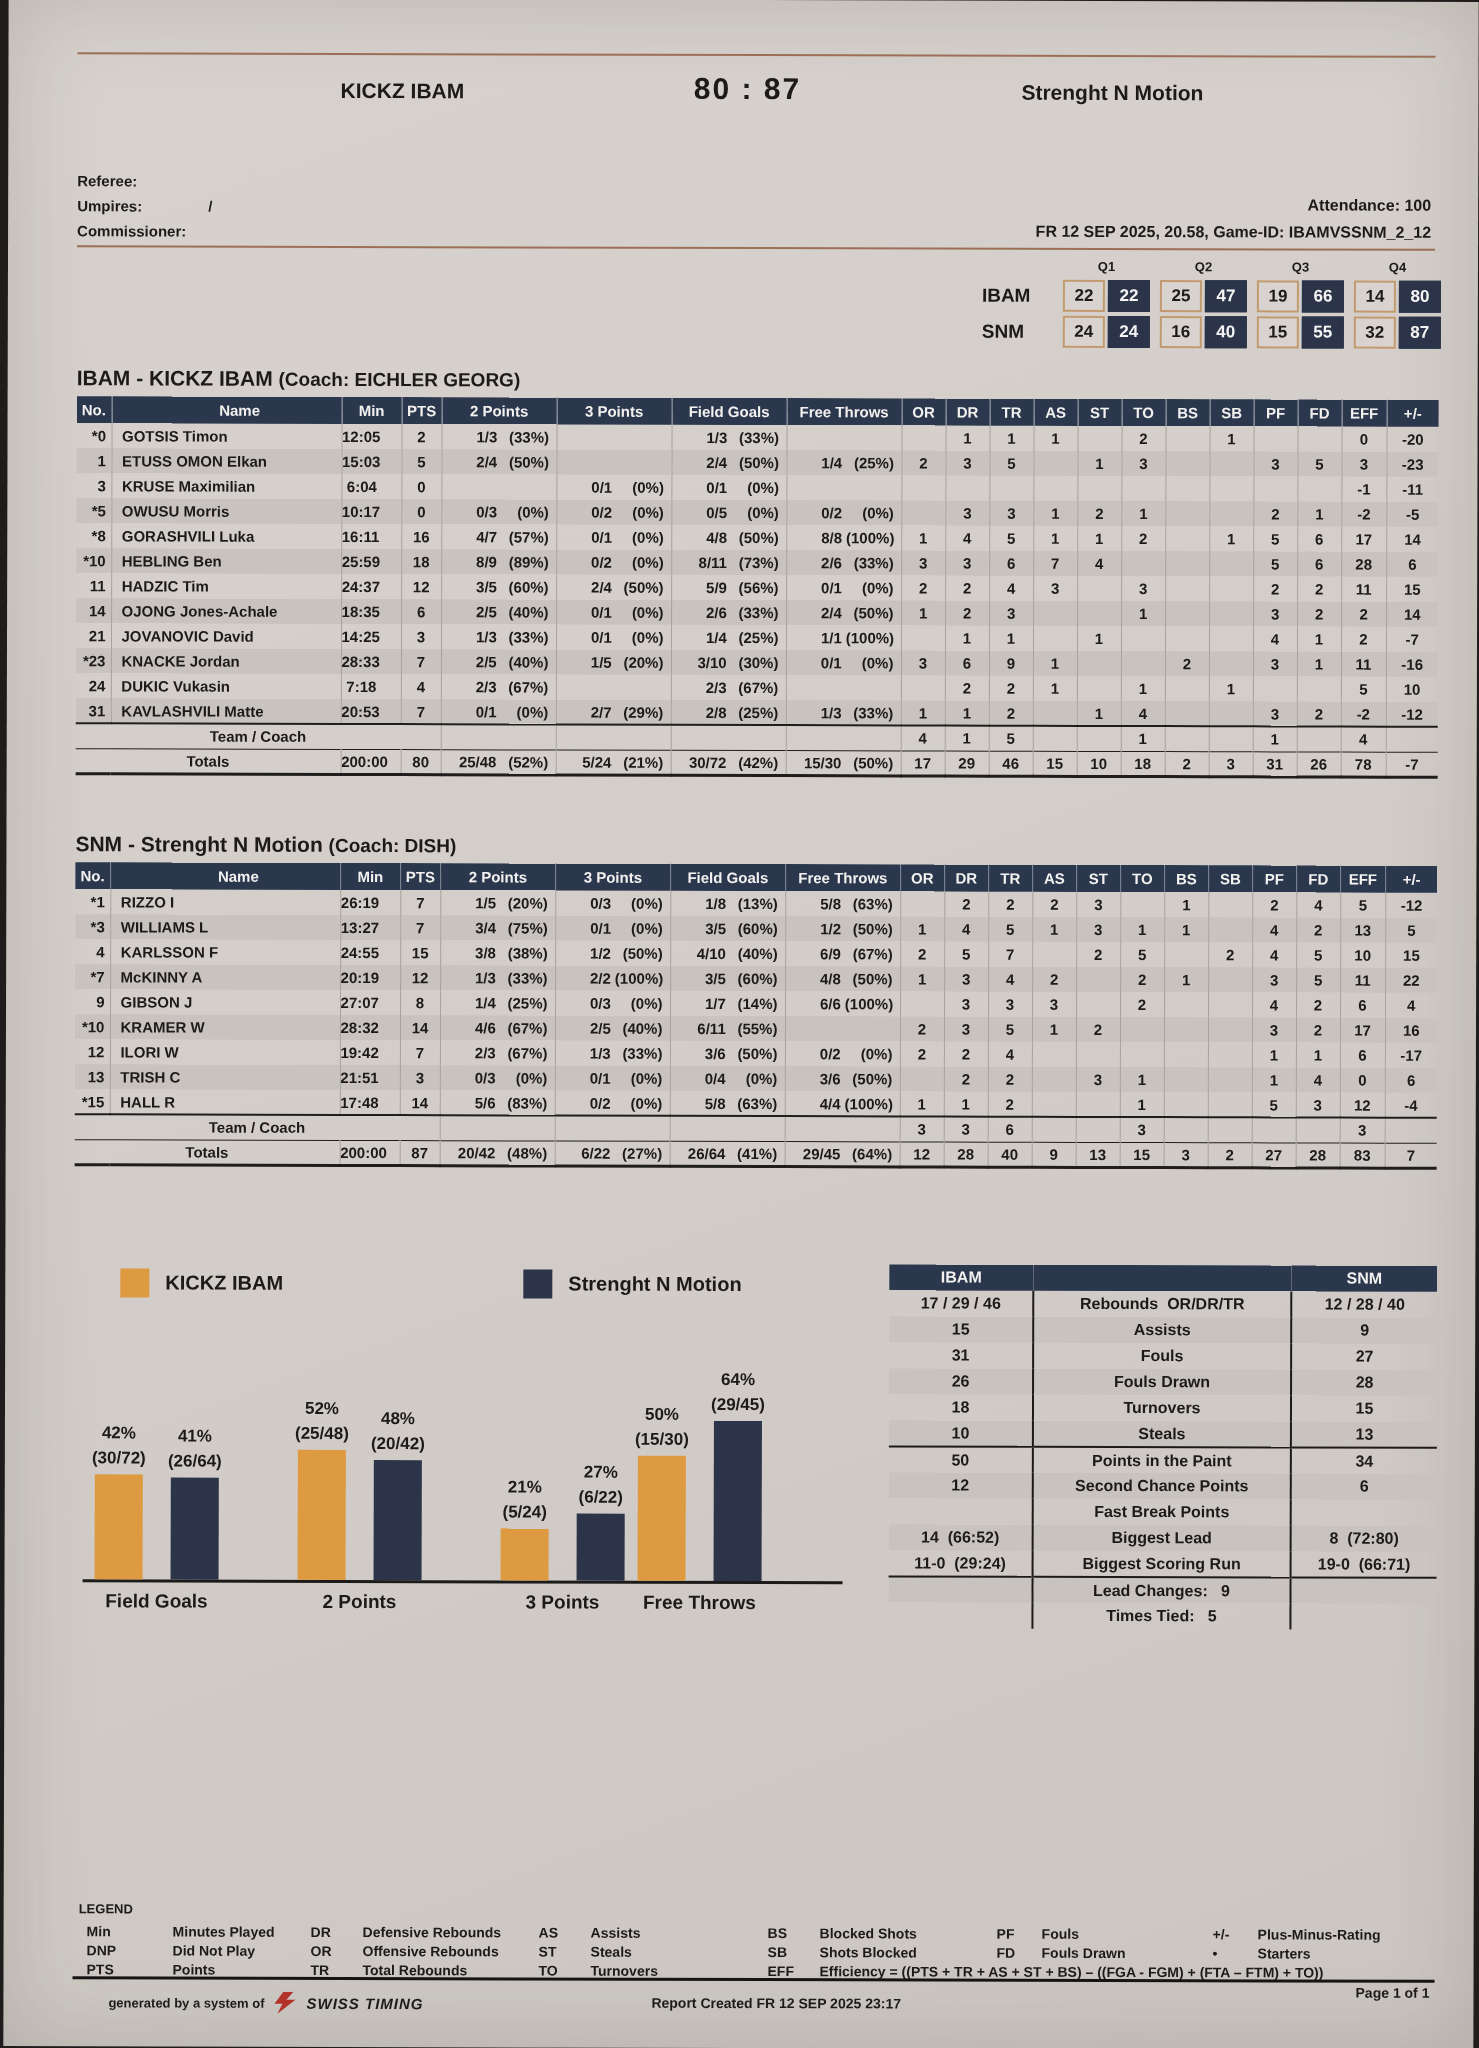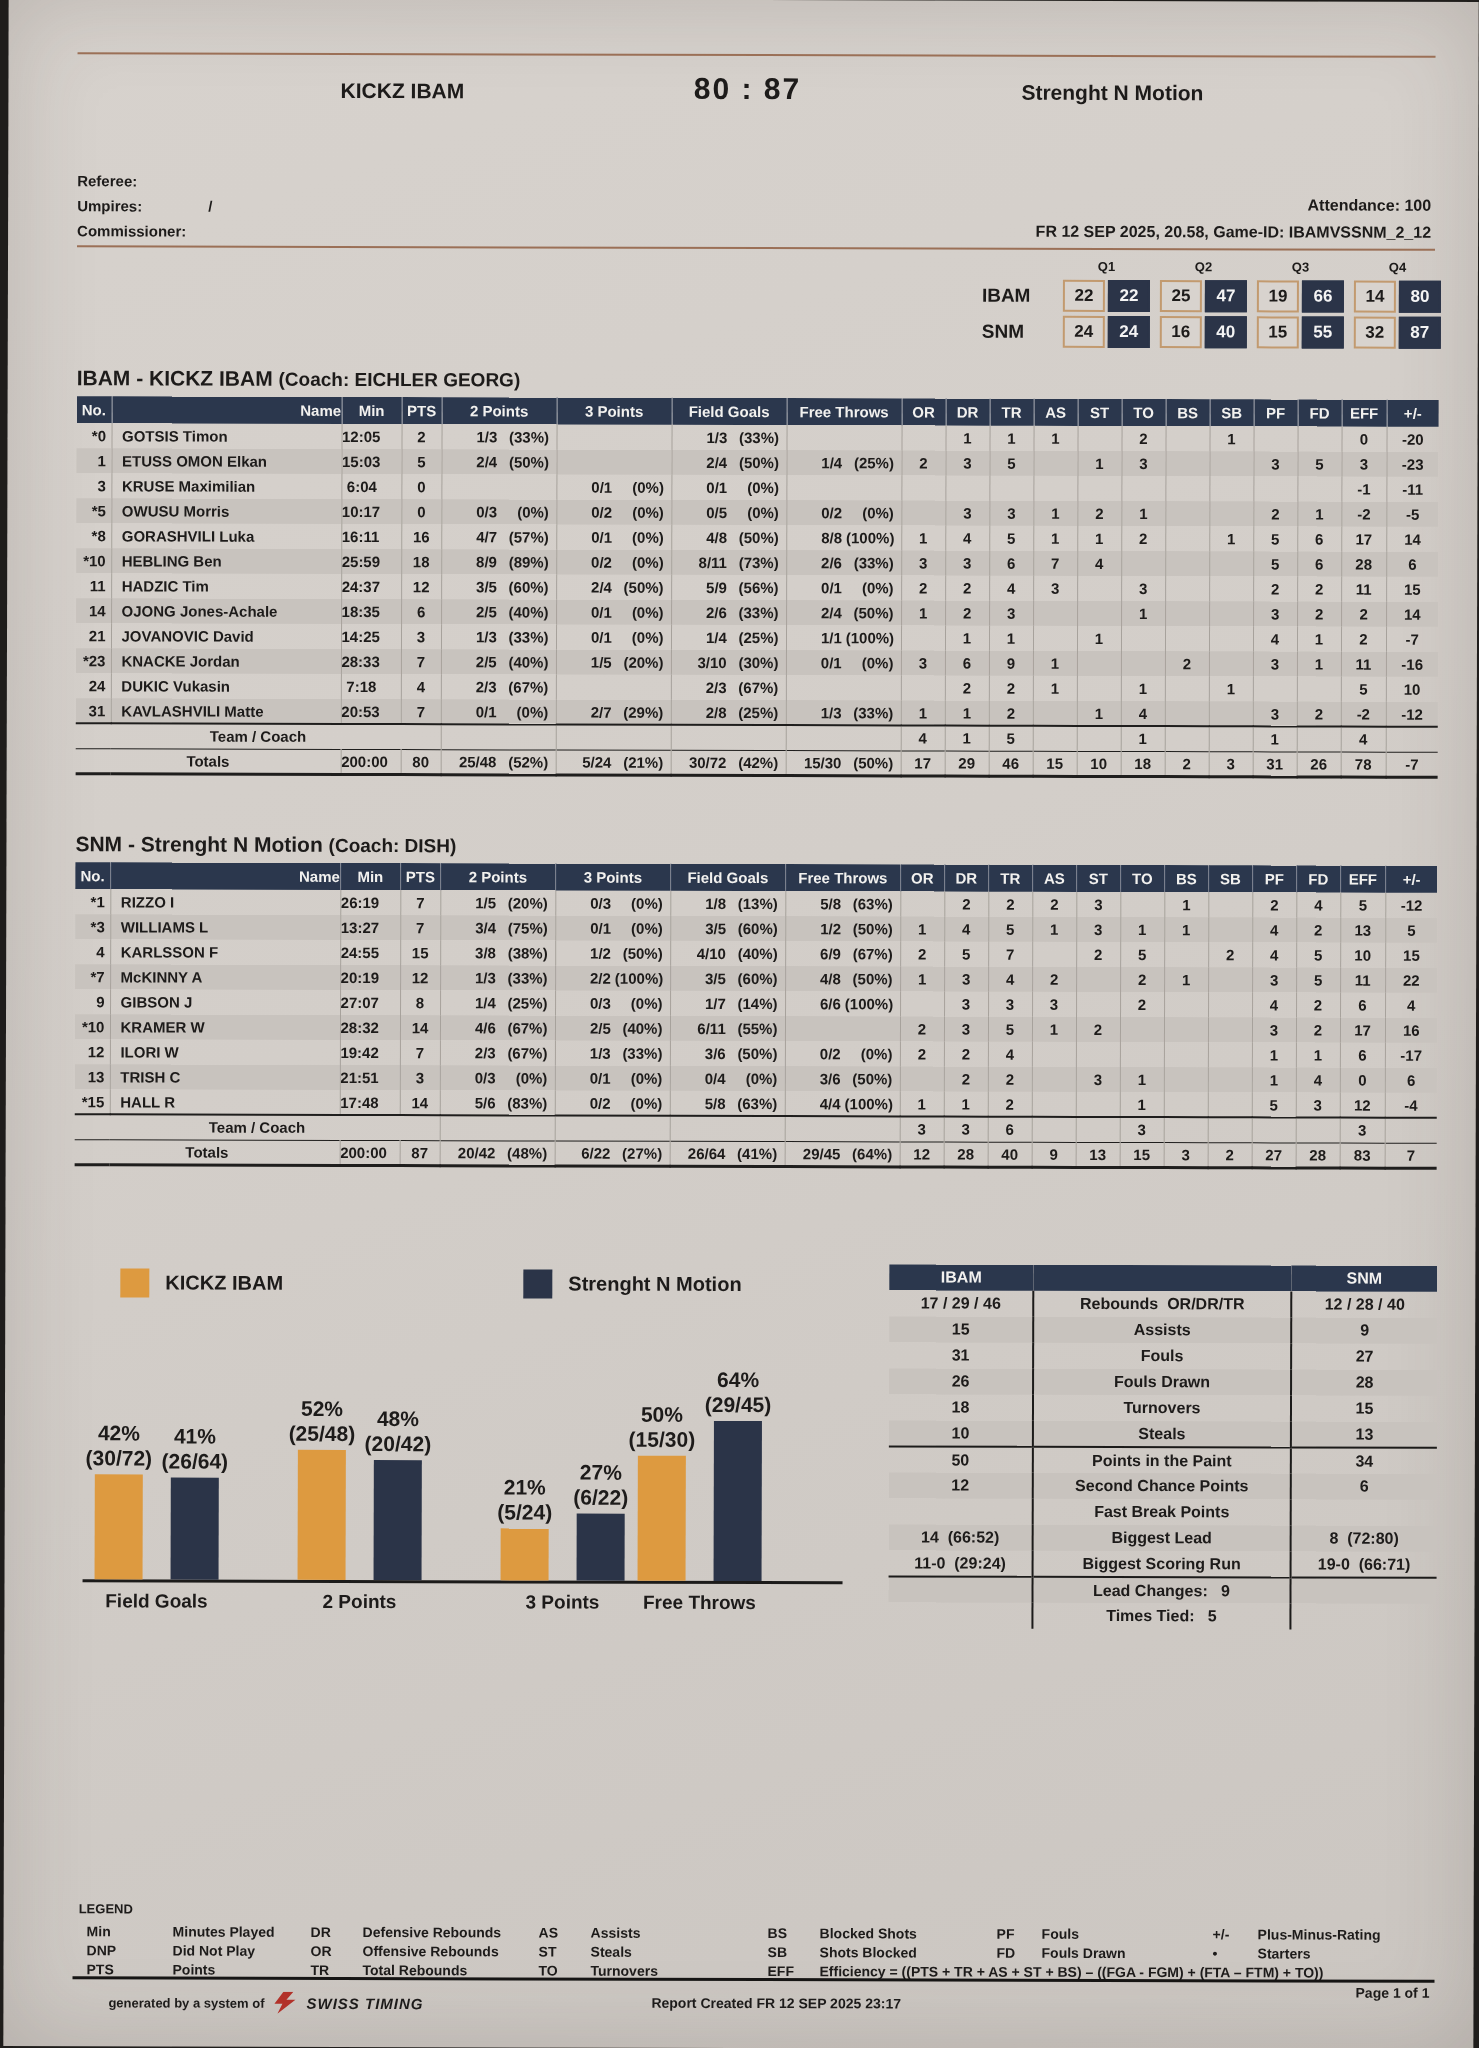--- a/index.html
+++ b/index.html
@@ -42,41 +42,41 @@
   .team-title .coach{font-size:19px;font-weight:700;}
   .t1{top:368px;} .t2{top:834px;}
   #tbl-ibam{left:69px;top:398px;} #tbl-snm{left:69px;top:864px;}
 
   table.stats{table-layout:fixed;width:1362px;border-collapse:collapse;font-size:15px;font-weight:600;}
   table.stats th,table.stats td{padding:0;border-left:1px solid #a7a29c;overflow:hidden;white-space:nowrap;}
   table.stats th:first-child,table.stats td:first-child{border-left:none;}
   table.stats tr{height:25px;}
   table.stats thead tr{height:27px;}
   table.stats thead th{background:#2b374d;color:#f2f1ef;font-weight:700;border-left-color:#46526a;text-align:center;font-size:15px;}
-  table.stats thead th.nm{text-align:right;padding-left:26px;}
+  table.stats thead th.nm{text-align:center;padding-left:26px;}
   table.stats td.no{text-align:right;padding-right:5px;}
   table.stats td.nm{text-align:left;padding-left:10px;}
   table.stats td.mn{text-align:right;padding-right:24px;}
   table.stats td.ct{text-align:center;}
   table.stats td.grp .made{display:inline-block;width:52%;text-align:right;box-sizing:border-box;padding-right:4px;}
   table.stats td.grp .pct{display:inline-block;width:48%;text-align:right;box-sizing:border-box;padding-right:7px;}
   tbody.players tr:nth-child(even){background:#c8c3be;}
   tr.teamrow{border-top:2px solid #1f1e1d;}
   tr.teamrow td.lab{text-align:center;font-weight:600;}
   tr.totrow{border-top:1px solid #1f1e1d;border-bottom:3px solid #1f1e1d;font-weight:700;height:28px;}
   tr.totrow td.lab{text-align:center;}
 
   
   .cl{display:flex;align-items:center;gap:16px;font-size:20px;font-weight:700;}
   .cl-home{left:115px;top:1270px;} .cl-away{left:518px;top:1270px;}
   .sw{width:29px;height:29px;display:inline-block;}
   #chart{left:78px;top:1368px;width:760px;height:216px;}
   #chart .baseline{position:absolute;left:0;right:0;bottom:0;height:3px;background:#1c1b1a;}
   #chart .bar{position:absolute;bottom:3px;}
-  #chart .blabel{position:absolute;width:132px;text-align:center;font-size:21px;font-weight:700;line-height:25px;}
+  #chart .blabel{position:absolute;width:132px;text-align:center;font-size:17px;font-weight:700;line-height:25px;}
   #chart .cat{position:absolute;top:calc(100% + 8px);width:170px;text-align:center;font-size:19px;font-weight:700;}
 
   
   #summary{left:884px;top:1264px;}
   table.sum{table-layout:fixed;width:548px;border-collapse:collapse;font-size:16px;}
   table.sum th,table.sum td{padding:0;white-space:pre;overflow:hidden;}
   table.sum thead tr{height:26px;}
   table.sum thead th{background:#2b374d;color:#f2f1ef;font-weight:700;text-align:center;font-size:16px;}
   table.sum tbody tr{height:26px;}
   table.sum td{text-align:center;font-weight:600;}

